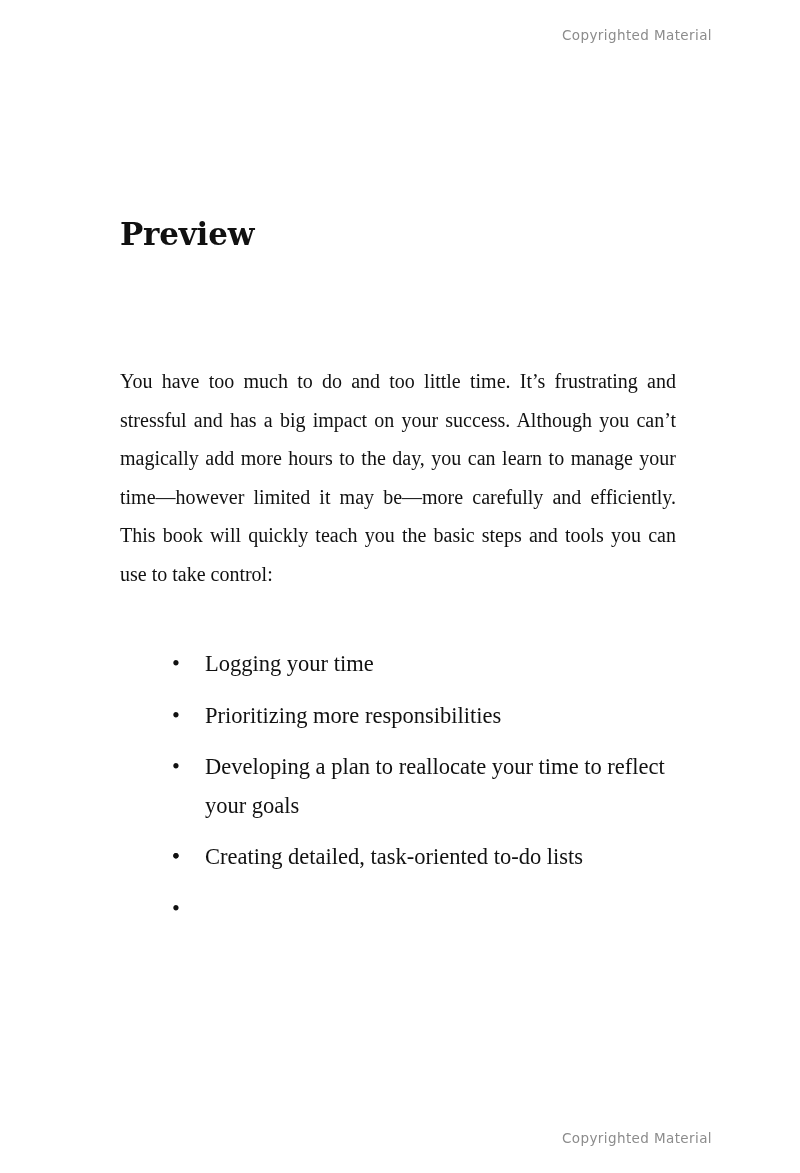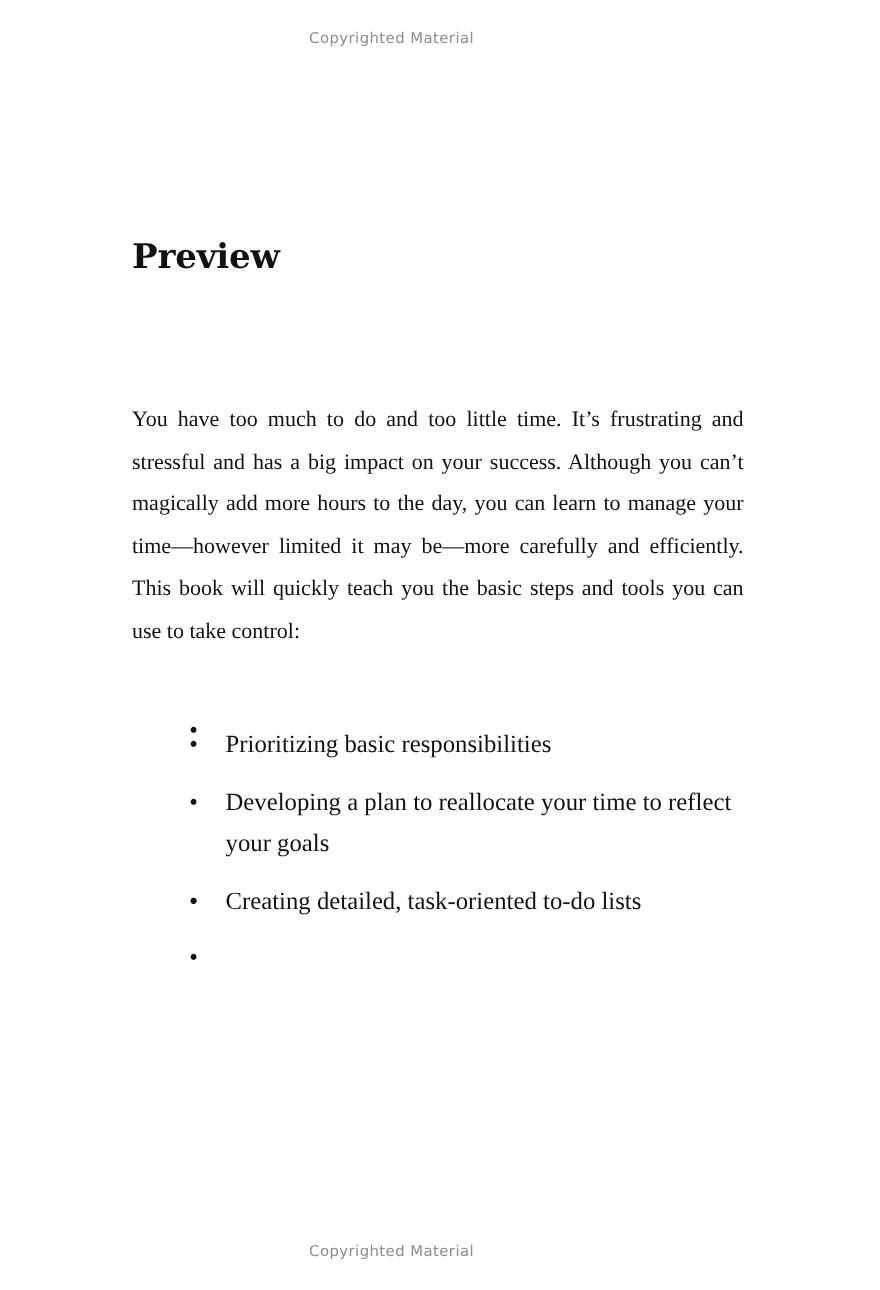--- a/index.html
+++ b/index.html
@@ -13,21 +13,21 @@
     position: relative;
     font-family: "Liberation Serif", serif;
     color: #111111;
     overflow: hidden;
   }
 
   .watermark {
     position: absolute;
     left: 0;
     width: 712px;
-    text-align: center;
+    text-align: right;
     font-family: "DejaVu Sans", sans-serif;
     font-size: 13.5px;
     letter-spacing: 0.4px;
     color: #8c8c8c;
   }
   .watermark-top { top: 27px; }
   .watermark-bottom { top: 1130px; }
 
   .page {
     position: absolute;
@@ -99,24 +99,25 @@
 
   <h1 class="chapter-title">Preview</h1>
 
   <div class="body-copy">
     <p>You have too much to do and too little time. It’s frustrating and stressful and has a big impact on your success. Although you can’t magically add more hours to the day, you can learn to manage your time—however limited it may be—more carefully and efficiently. This book will quickly teach you the basic steps and tools you can use to take control:</p>
   </div>
 
   <ul class="bullet-list">
     <li>
       <span class="dot">•</span>
+      <span>Logging your time</span>
     </li>
     <li>
       <span class="dot">•</span>
-      <span>Prioritizing basic responsibilities</span>
+      <span>Prioritizing more responsibilities</span>
     </li>
     <li>
       <span class="dot">•</span>
       <span>Developing a plan to reallocate your time to reflect your goals</span>
     </li>
     <li>
       <span class="dot">•</span>
     </li>
     <li>
       <span class="dot">•</span>

